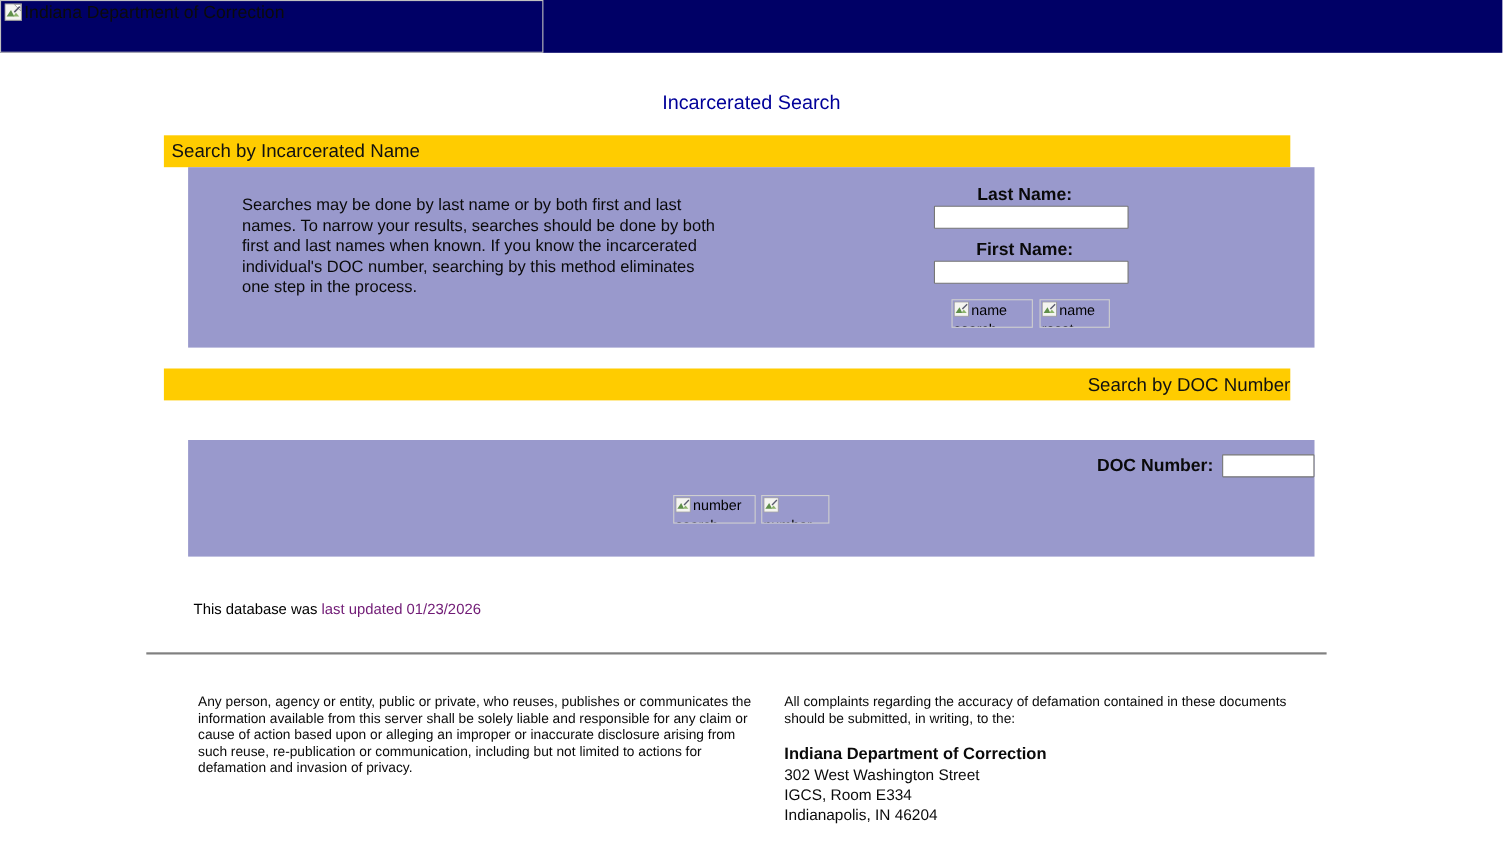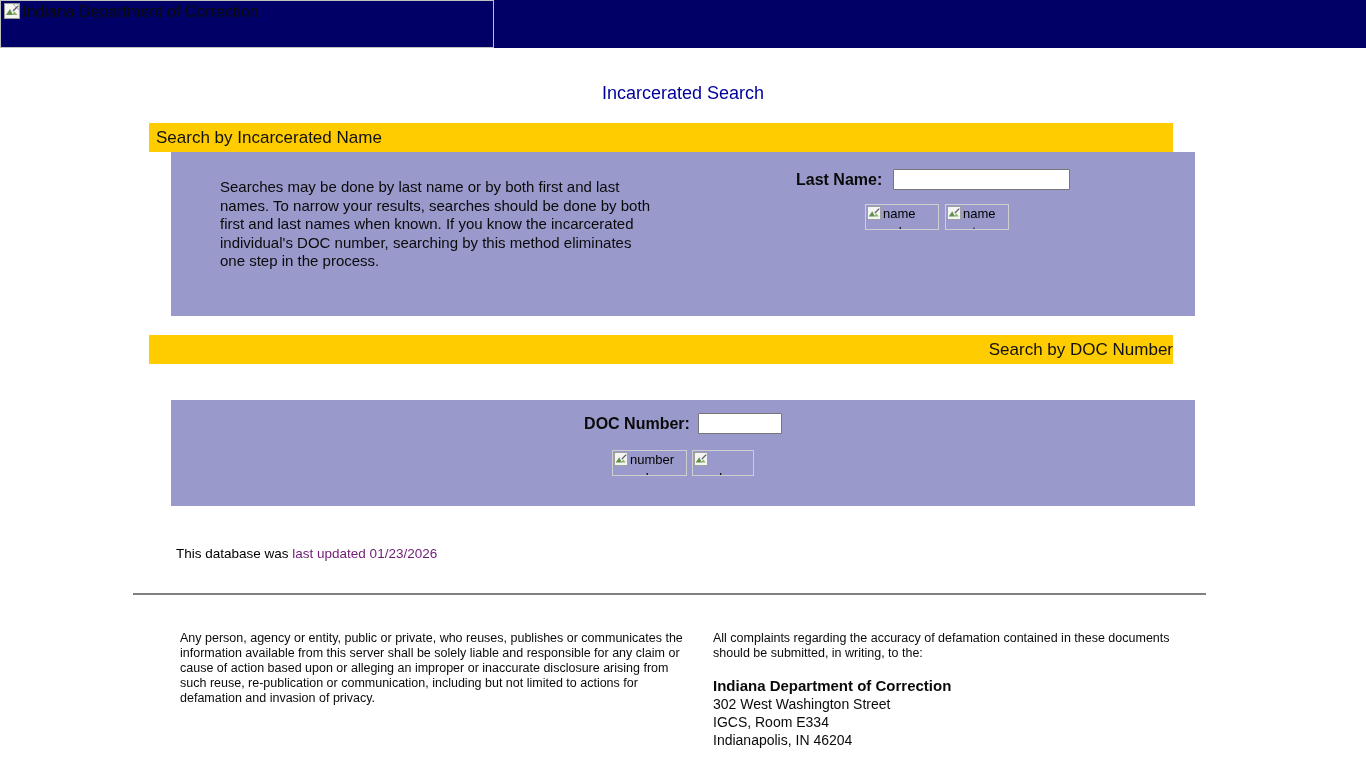--- a/index.html
+++ b/index.html
@@ -20,36 +20,36 @@
   .bar1 { margin-top:19px; }
   .bar2 { margin-top:19px;text-align:right; }
 
   .panel { margin-left:38px; width:1024px; background:#9999CC; }
   .panel-name { height:164px; display:flex; justify-content:space-between; padding:0 117px 0 49px; }
   .panel-doc  { margin-top:36px; height:106px; }
 
   .description { width:440px; margin-top:26px; font-size:15px; line-height:18.5px; color:#0a0a0a; white-space:pre-line; }
 
   .name-form { margin-top:17px; width:282px; }
-  .form-row { display:flex; align-items:center; justify-content:flex-start; margin-bottom:11px; }
+  .form-row { display:flex; align-items:center; justify-content:center; margin-bottom:11px;flex-direction:column; }
   .form-row label { font-size:16px; font-weight:bold; color:#0a0a0a; margin-right:11px; }
   input.text-field { background:#fff; border:1px solid #767676; border-radius:1px; height:21px; font-size:14px; padding:0 3px; }
   .name-input { width:177px; }
   .doc-input { width:84px; }
 
   .btn-row { margin-top:14px; text-align:center; }
 
   .img-btn { display:inline-block; vertical-align:top; background:transparent; border:1px solid #cfcfcf; color:#000; font-family:"Liberation Sans", sans-serif; font-size:13px; line-height:16px; text-align:left; padding:1px 0 0 1px; height:26px; overflow:hidden; cursor:pointer; }
   .btn-name-search { width:74px; margin-right:6px; }
   .btn-name-reset { width:64px; }
   .btn-num-search { width:75px; margin-right:5px; }
   .btn-num-reset { width:62px; }
   .img-btn .alt-text { color:#000; }
 
-  .doc-row { padding-top:13px; display:flex; align-items:center; justify-content:center; }
+  .doc-row { padding-top:13px; display:flex; align-items:center; justify-content:flex-end; }
   .doc-row label { font-size:16px; font-weight:bold; color:#0a0a0a; margin-right:8px; }
   .panel-doc .btn-row { margin-top:16px; }
 
   .status-line { margin:40px 0 0 43px; font-size:13.5px; color:#000; }
   .status-line a { color:#701a75; text-decoration:none; cursor:pointer; }
 
   hr.divider { margin-top:32px; border:none; height:2px; width:1073px; background:#808080; }
 
   .footer { display:flex; margin-top:36px; padding-left:47px; }
   .footer-left { width:505px; font-size:12.5px; line-height:15px; color:#0a0a0a; }
@@ -82,20 +82,24 @@
   <div class="section-bar bar1">
     <span>Search by Incarcerated Name</span>
   </div>
 
   <div class="panel panel-name">
     <div class="description">Searches may be done by last name or by both first and last names.  To narrow your results, searches should be done by both first and last names when known. If you know the incarcerated individual's DOC number, searching by this method eliminates one step in the process.</div>
 
     <div class="name-form">
       <div class="form-row">
         <label>Last Name:</label>
+        <input class="text-field name-input" type="text" value="" style="">
+      </div>
+      <div class="form-row">
+        <label>First Name:</label>
         <input class="text-field name-input" type="text" value="" style="">
       </div>
       <div class="btn-row">
         <button class="img-btn btn-name-search">
           <span class="broken-icon">
             <svg width="14" height="14" viewBox="0 0 16 16">
               <rect x="0.5" y="0.5" width="15" height="15" fill="#f4f4f0" stroke="#9a9a9a"></rect>
               <polygon points="2,12 6,6 9,12" fill="#5f8f4a"></polygon>
               <polygon points="8,12 10.5,8.5 13.5,12" fill="#8cb36b"></polygon>
               <line x1="9" y1="8" x2="14" y2="3" stroke="#5a5a6e" stroke-width="1.4"></line>

